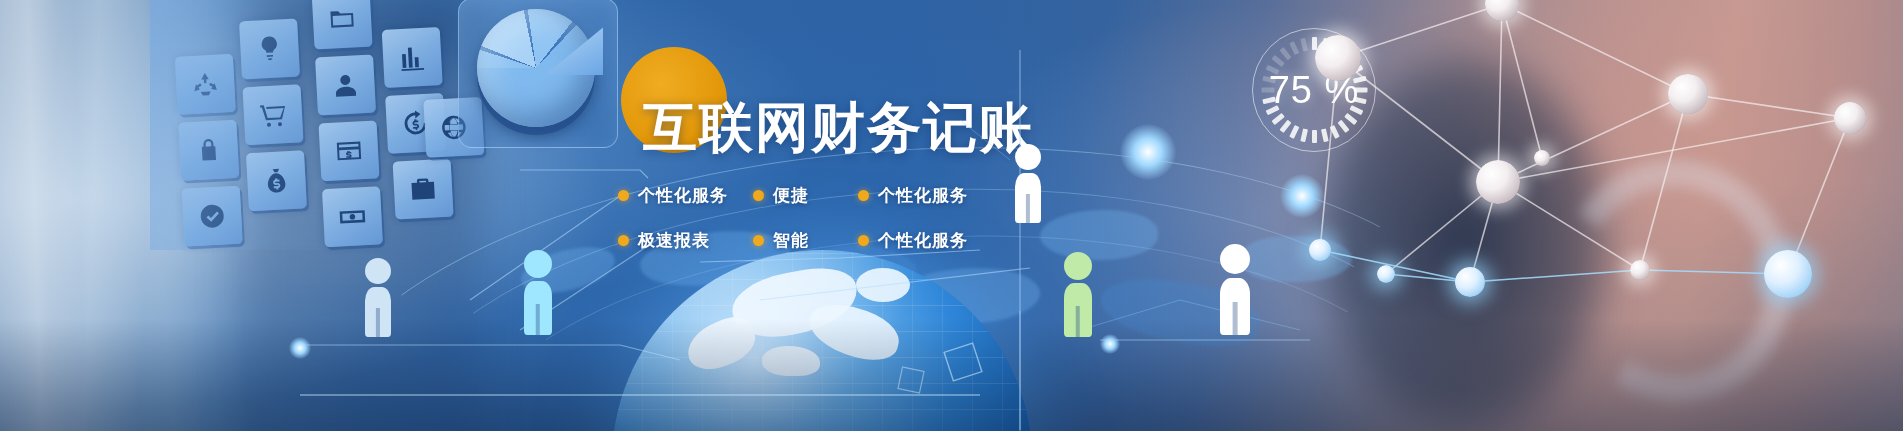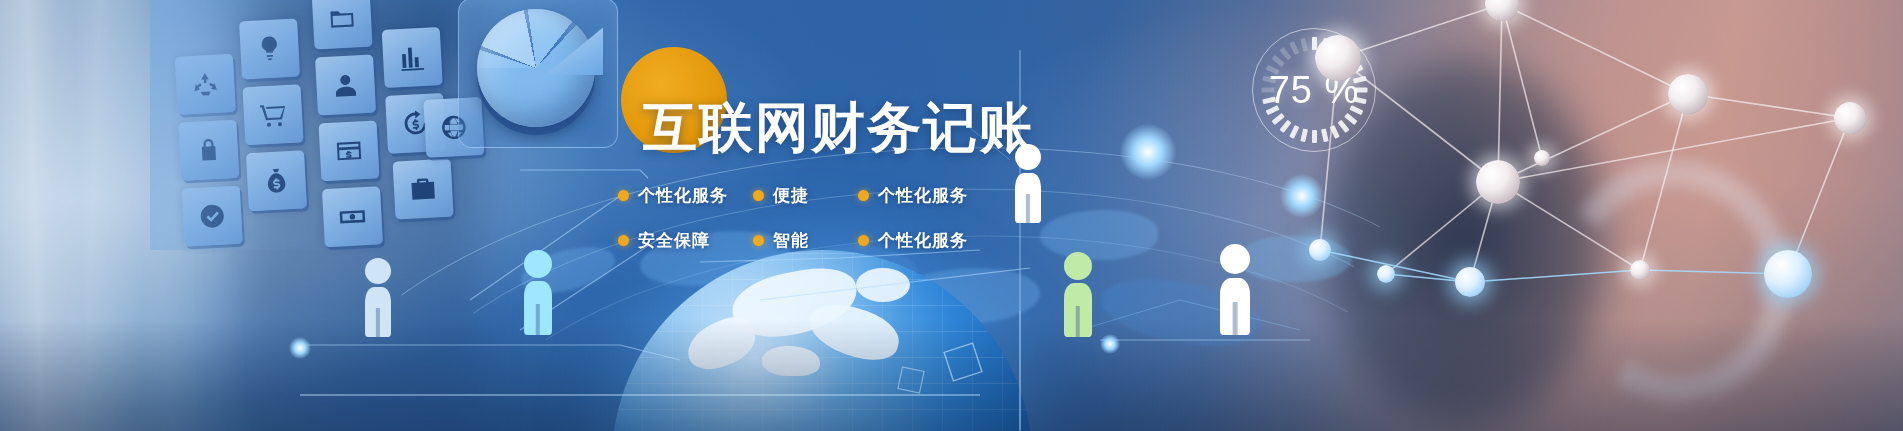--- a/index.html
+++ b/index.html
@@ -390,21 +390,21 @@
     <div class="bullet">
       <span class="dot"></span>
       <span class="lbl">便捷</span>
     </div>
     <div class="bullet">
       <span class="dot"></span>
       <span class="lbl">个性化服务</span>
     </div>
     <div class="bullet">
       <span class="dot"></span>
-      <span class="lbl">安全保障</span>
+      <span class="lbl">极速报表</span>
     </div>
     <div class="bullet">
       <span class="dot"></span>
       <span class="lbl">智能</span>
     </div>
     <div class="bullet">
       <span class="dot"></span>
       <span class="lbl">个性化服务</span>
     </div>
   </div>

